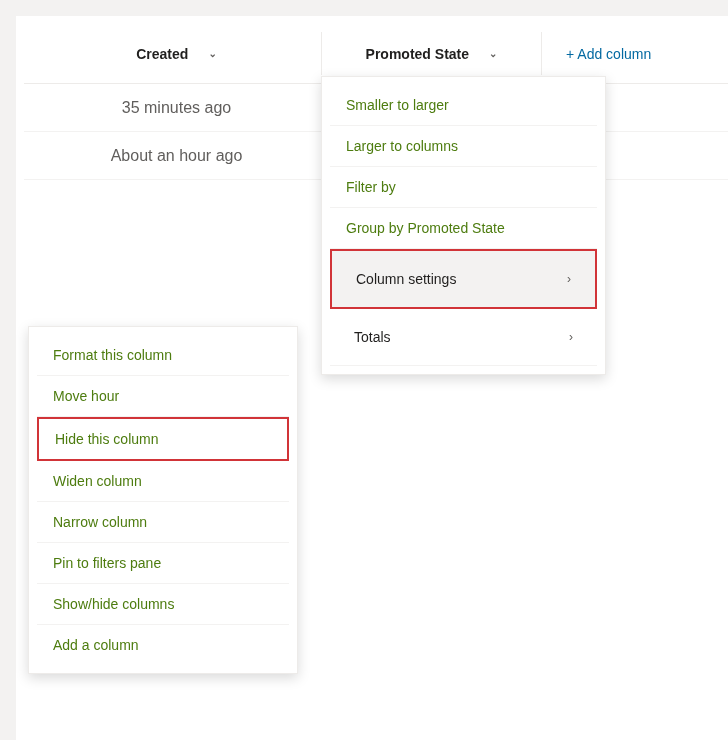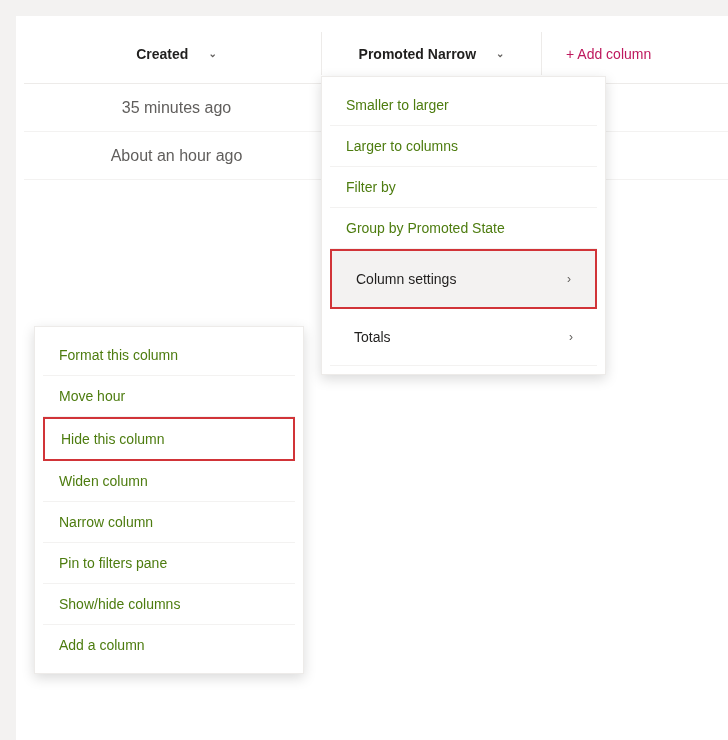--- a/index.html
+++ b/index.html
@@ -52,21 +52,21 @@
     }
 
     .header-cell-promoted {
       width: 220px;
       justify-content: center;
     }
 
     .header-cell-add {
       flex: 1;
       font-weight: 400;
-      color: #be185d;
+      color: #0369a1;
       border-right: none;
       justify-content: flex-start;
     }
 
     .header-chevron {
       margin-left: 4px;
       font-size: 10px;
       color: #605e5c;
     }
 
@@ -94,21 +94,21 @@
     }
 
     .data-cell-promoted {
       width: 220px;
     }
 
     
     .dropdown-left {
       position: absolute;
       top: 310px;
-      left: 18px;
+      left: 12px;
       width: 270px;
       background: #ffffff;
       border: 1px solid #edebe9;
       box-shadow: 0 4px 12px rgba(0,0,0,0.15);
       z-index: 100;
     }
 
     .dropdown-item {
       padding: 12px 16px;
       font-size: 14px;
@@ -170,21 +170,21 @@
 <body>
 
 <div class="page-container">
 
   <div class="header-row">
     <div class="header-cell header-cell-created">
       <span>Created</span>
       <span class="header-chevron">⌄</span>
     </div>
     <div class="header-cell header-cell-promoted">
-      <span>Promoted Narrow</span>
+      <span>Promoted State</span>
       <span class="header-chevron">⌄</span>
     </div>
     <div class="header-cell header-cell-add">
       <span>+ Add column</span>
     </div>
   </div>
 
   <div class="data-row">
     <div class="data-cell data-cell-created">
       <span>35 minutes ago</span>

